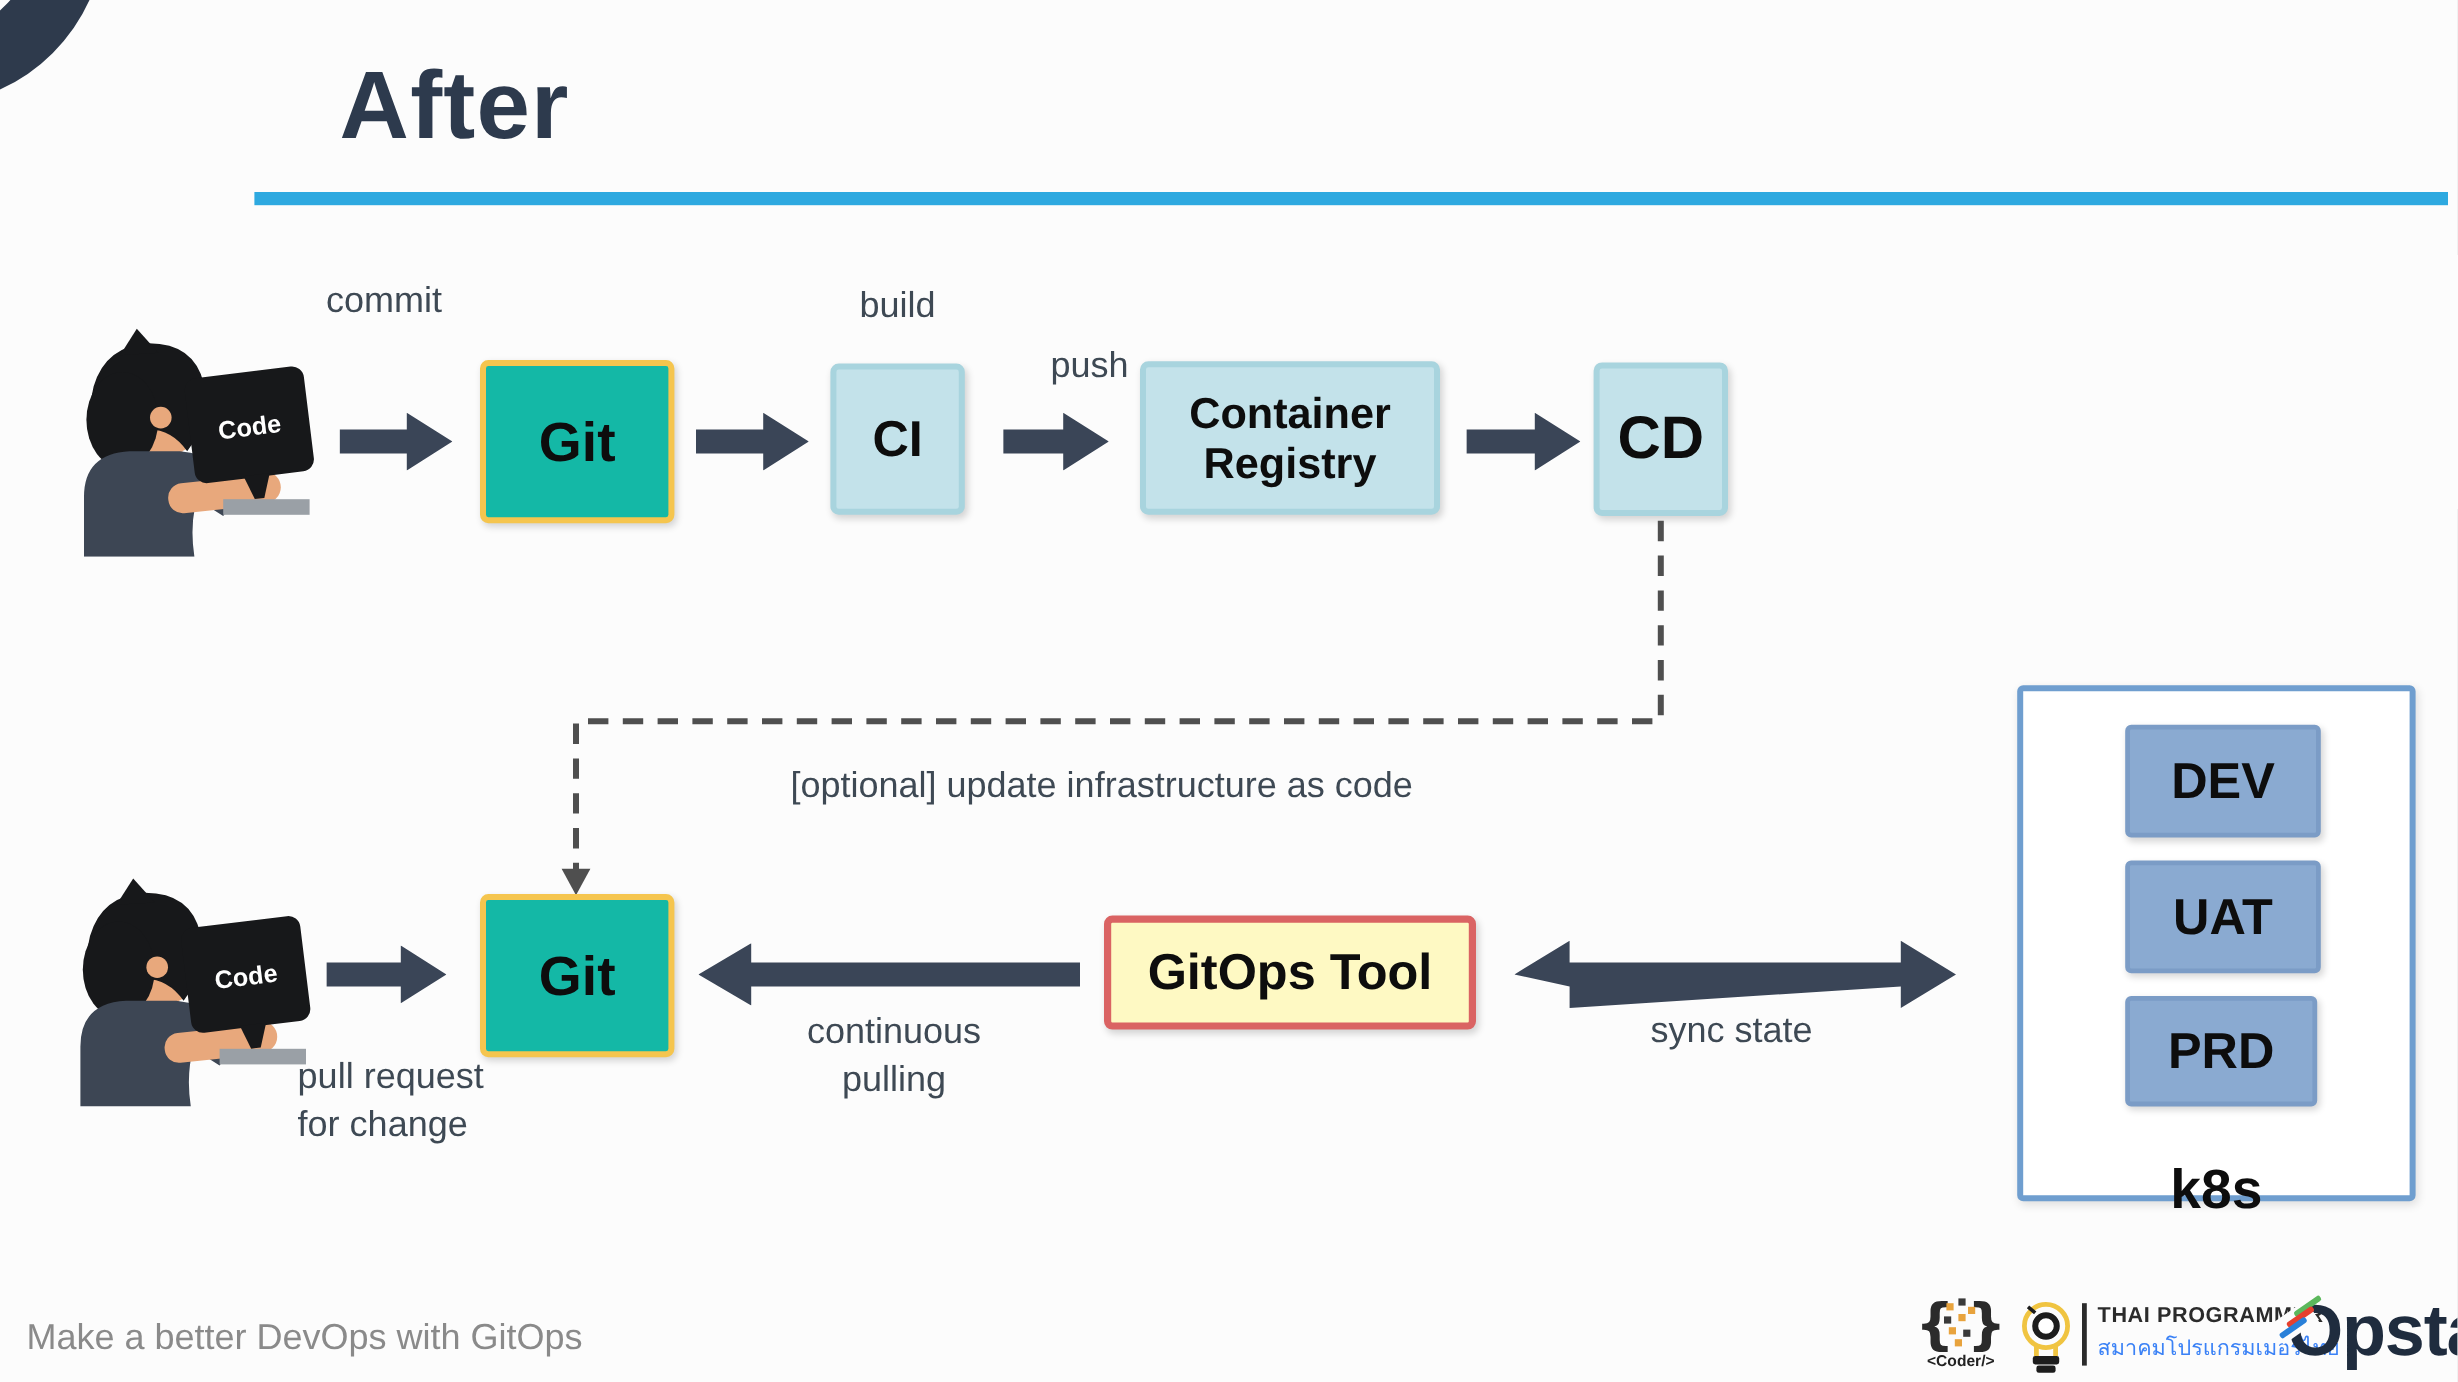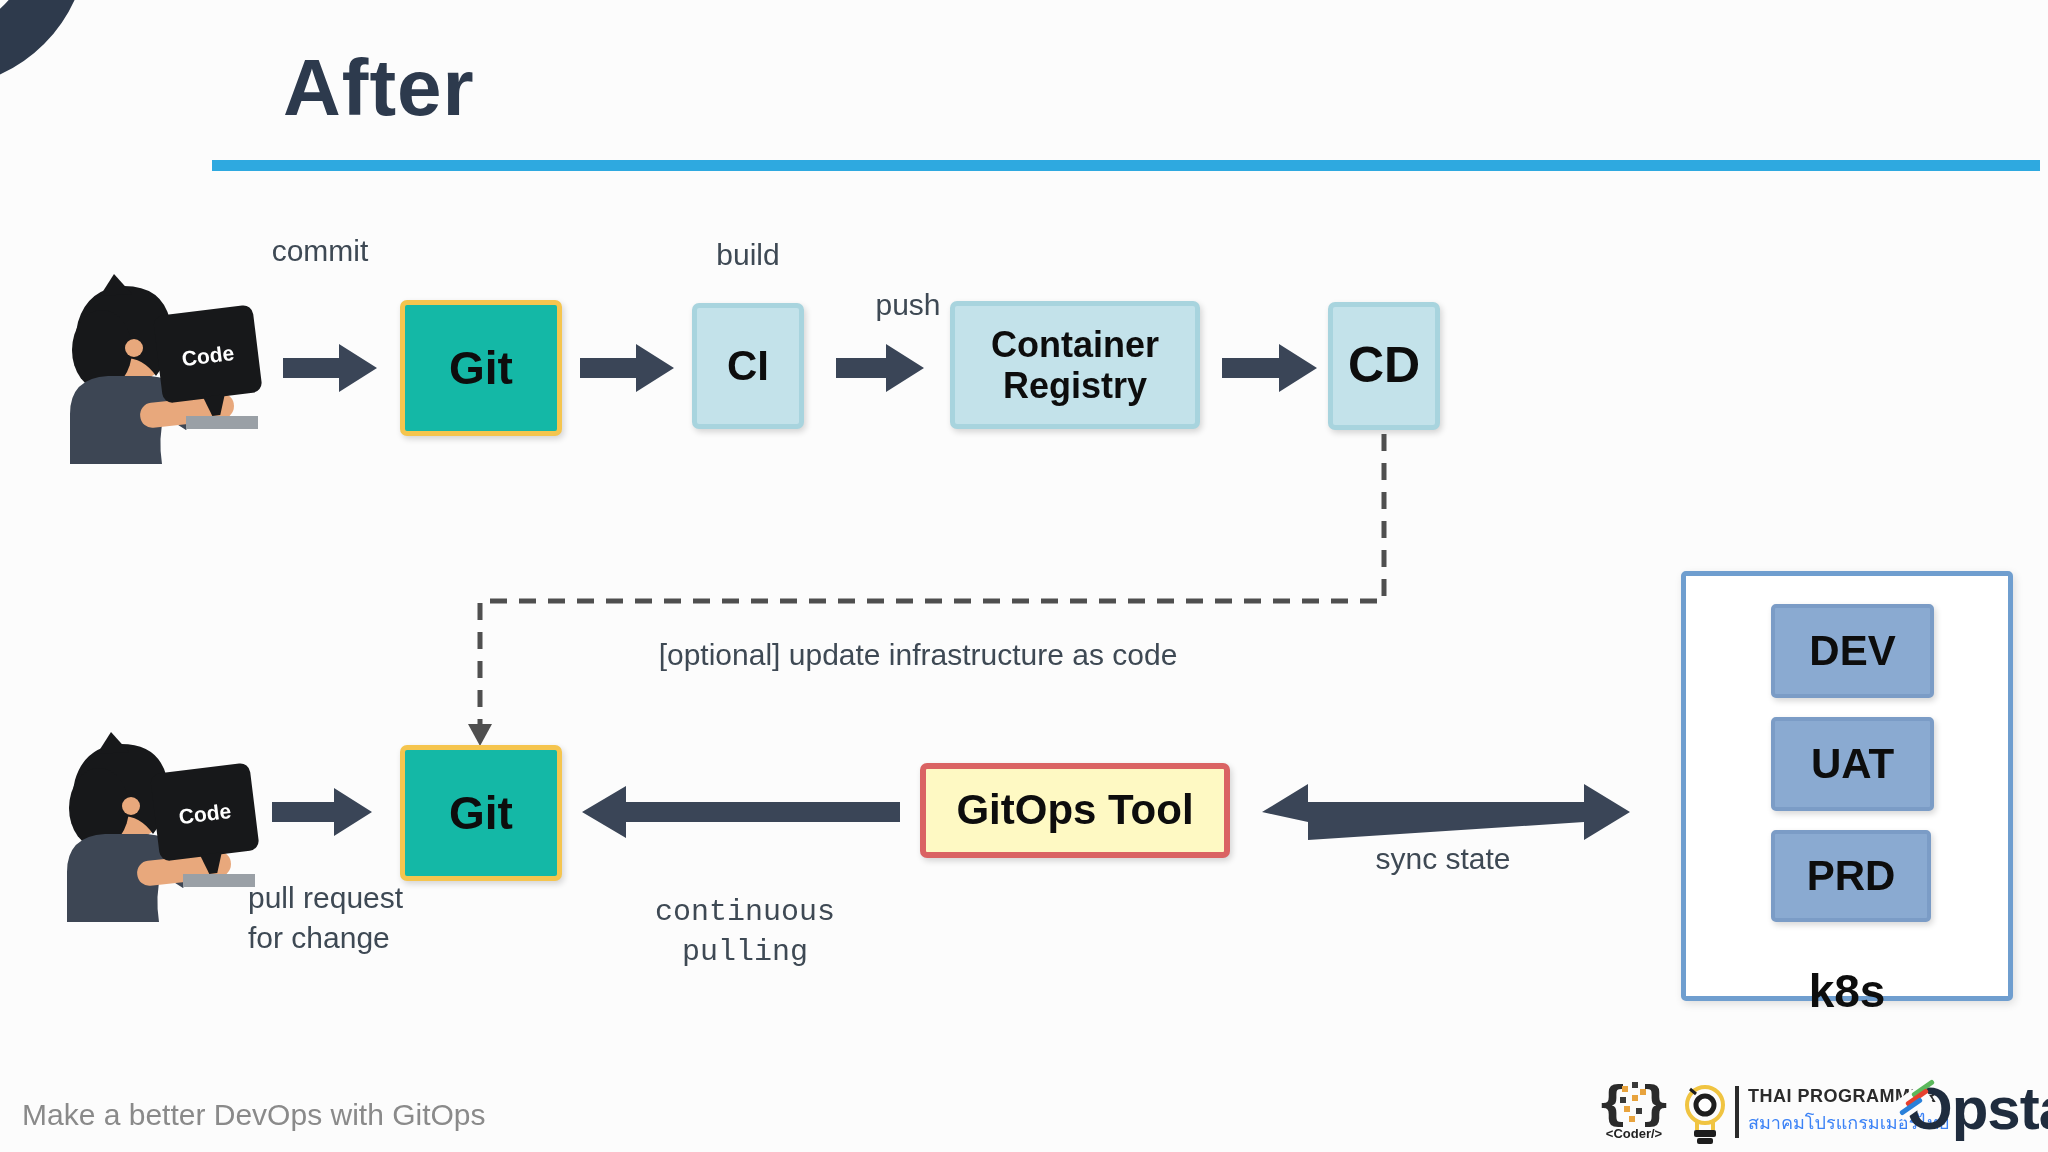--- a/index.html
+++ b/index.html
@@ -149,21 +149,21 @@
       <polygon points="0,28 46,0 46,18 322,18 322,0 368,28 322,56 322,38 46,56 46,38" fill="#3a4557"></polygon>
     </svg>
 
   <div class="box yellow" style="left:400px;top:745px;width:162px;height:136px;font-size:46px;">Git</div>
   <div class="box pink" style="left:920px;top:763px;width:310px;height:95px;font-size:42px;">GitOps Tool</div>
 
   <div class="lbl" style="left:248px;top:878px;line-height:40px;">
     <div>pull request</div>
     <div>for change</div>
   </div>
-  <div class="lbl center" style="left:745px;top:892px;line-height:40px;font-family:Liberation Mono, monospace;">
+  <div class="lbl center" style="left:745px;top:840px;line-height:40px;">
     <div>continuous</div>
     <div>pulling</div>
   </div>
   <div class="lbl center" style="left:1443px;top:842px;">sync state</div>
 
   <div class="k8s-frame">
     <div class="box steel" style="left:85px;top:28px;width:163px;height:94px;font-size:42px;">DEV</div>
     <div class="box steel" style="left:85px;top:141px;width:163px;height:94px;font-size:42px;">UAT</div>
     <div class="box steel" style="left:85px;top:254px;width:160px;height:92px;font-size:42px;">PRD</div>
     <div class="k8s-label">k8s</div>

